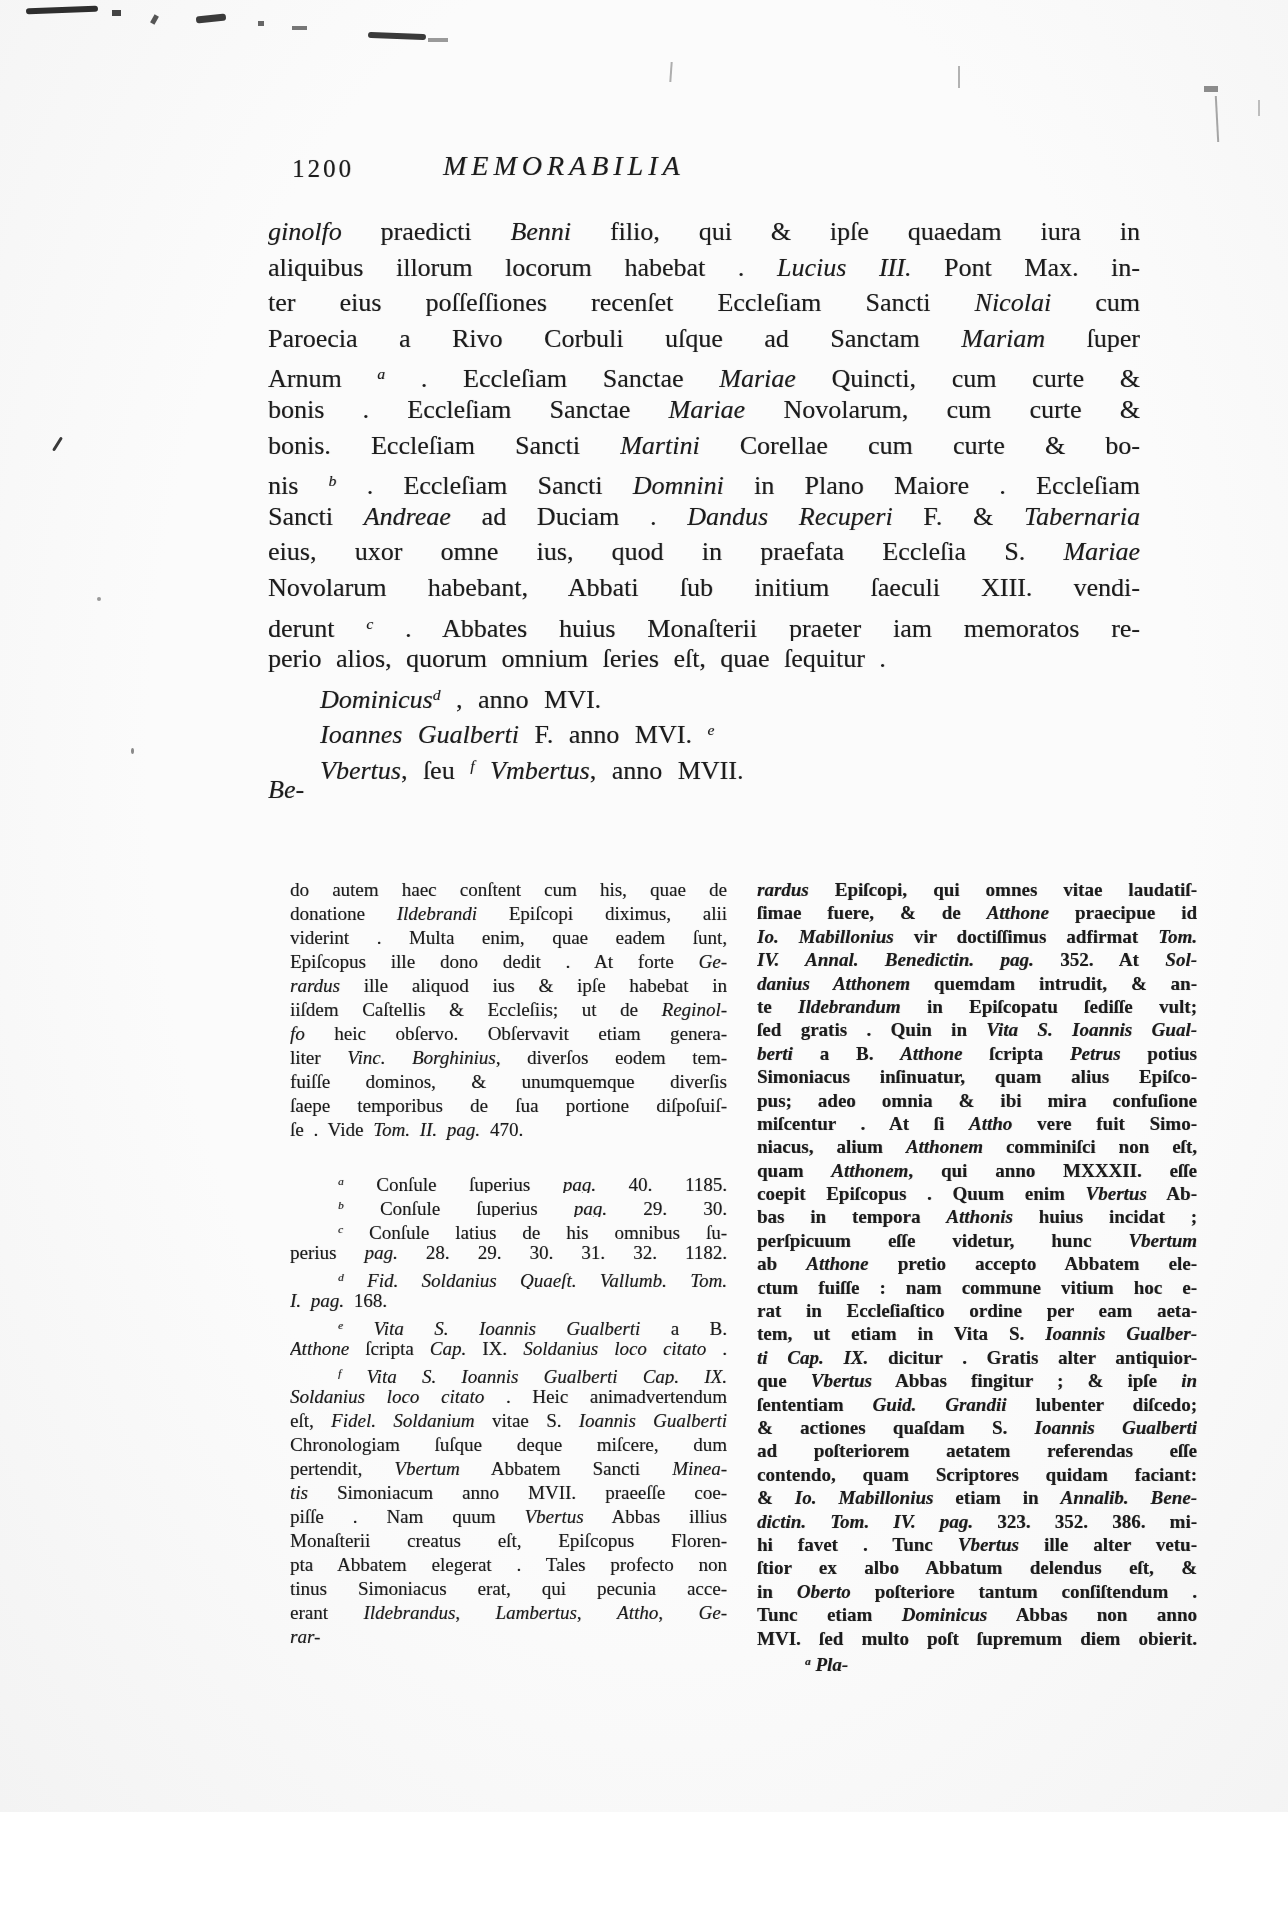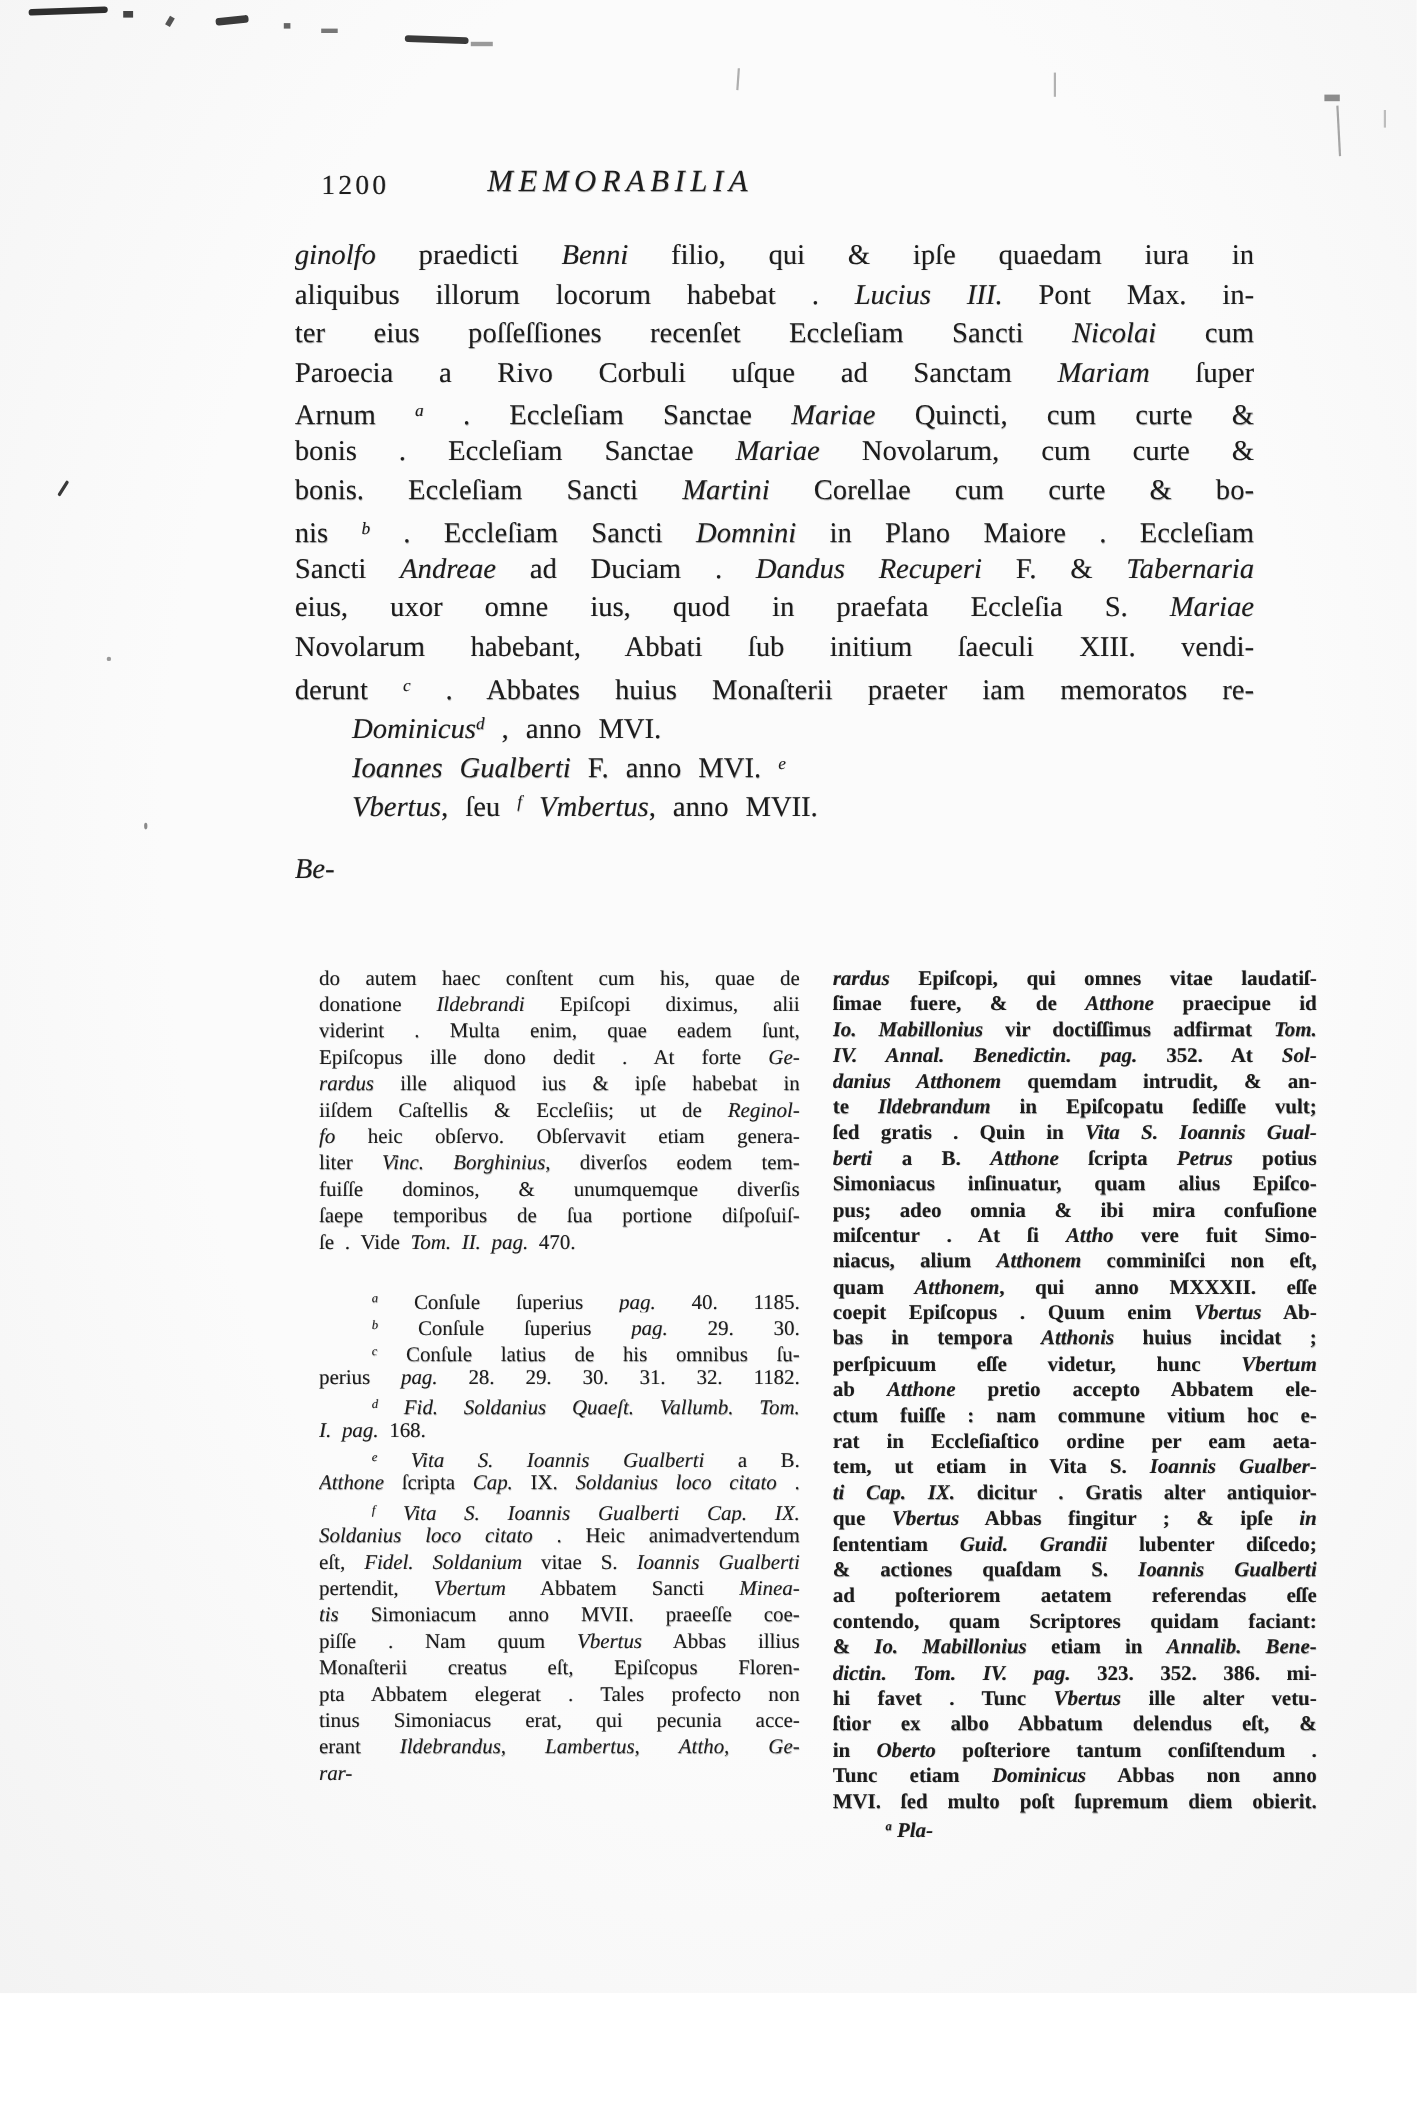--- a/index.html
+++ b/index.html
@@ -79,20 +79,21 @@
         <div class="tl">ter eius poſſeſſiones recenſet Eccleſiam Sancti <span class="it">Nicolai</span> cum</div>
         <div class="tl">Paroecia a Rivo Corbuli uſque ad Sanctam <span class="it">Mariam</span> ſuper</div>
         <div class="tl">Arnum <span class="sup">a</span> . Eccleſiam Sanctae <span class="it">Mariae</span> Quincti, cum curte &amp;</div>
         <div class="tl">bonis . Eccleſiam Sanctae <span class="it">Mariae</span> Novolarum, cum curte &amp;</div>
         <div class="tl">bonis. Eccleſiam Sancti <span class="it">Martini</span> Corellae cum curte &amp; bo-</div>
         <div class="tl">nis <span class="sup">b</span> . Eccleſiam Sancti <span class="it">Domnini</span> in Plano Maiore . Eccleſiam</div>
         <div class="tl">Sancti <span class="it">Andreae</span> ad Duciam . <span class="it">Dandus Recuperi</span> F. &amp; <span class="it">Tabernaria</span></div>
         <div class="tl">eius, uxor omne ius, quod in praefata Eccleſia S. <span class="it">Mariae</span></div>
         <div class="tl">Novolarum habebant, Abbati ſub initium ſaeculi XIII. vendi-</div>
         <div class="tl">derunt <span class="sup">c</span> . Abbates huius Monaſterii praeter iam memoratos re-</div>
+        <div class="tl noj">perio alios, quorum omnium ſeries eſt, quae ſequitur .</div>
       </div>
     <div class="list">
         <div class="tl"><span class="it">Dominicus</span><span class="sup">d</span> , anno MVI.</div>
         <div class="tl"><span class="it">Ioannes Gualberti</span> F. anno MVI. <span class="sup">e</span></div>
         <div class="tl"><span class="it">Vbertus</span>, ſeu <span class="sup">f</span> <span class="it">Vmbertus</span>, anno MVII.</div>
       </div>
   </div>
 
   <div class="cw cw-main soft">
       <div class="tl noj"><span class="it">Be-</span></div>
@@ -117,20 +118,21 @@
         <div class="tl ind"><span class="sup">b</span> Conſule ſuperius <span class="it">pag.</span> 29. 30.</div>
         <div class="tl ind"><span class="sup">c</span> Conſule latius de his omnibus ſu-</div>
         <div class="tl">perius <span class="it">pag.</span> 28. 29. 30. 31. 32. 1182.</div>
         <div class="tl ind"><span class="sup">d</span> <span class="it">Fid. Soldanius Quaeſt. Vallumb. Tom.</span></div>
         <div class="tl noj"><span class="it">I. pag.</span> 168.</div>
         <div class="tl ind"><span class="sup">e</span> <span class="it">Vita S. Ioannis Gualberti</span> a B.</div>
         <div class="tl"><span class="it">Atthone</span> ſcripta <span class="it">Cap.</span> IX. <span class="it">Soldanius loco citato</span> .</div>
         <div class="tl ind"><span class="sup">f</span> <span class="it">Vita S. Ioannis Gualberti Cap. IX.</span></div>
         <div class="tl"><span class="it">Soldanius loco citato</span> . Heic animadvertendum</div>
         <div class="tl">eſt, <span class="it">Fidel. Soldanium</span> vitae S. <span class="it">Ioannis Gualberti</span></div>
+        <div class="tl">Chronologiam ſuſque deque miſcere, dum</div>
         <div class="tl">pertendit, <span class="it">Vbertum</span> Abbatem Sancti <span class="it">Minea-</span></div>
         <div class="tl"><span class="it">tis</span> Simoniacum anno MVII. praeeſſe coe-</div>
         <div class="tl">piſſe . Nam quum <span class="it">Vbertus</span> Abbas illius</div>
         <div class="tl">Monaſterii creatus eſt, Epiſcopus Floren-</div>
         <div class="tl">pta Abbatem elegerat . Tales profecto non</div>
         <div class="tl">tinus Simoniacus erat, qui pecunia acce-</div>
         <div class="tl">erant <span class="it">Ildebrandus</span>, <span class="it">Lambertus</span>, <span class="it">Attho</span>, <span class="it">Ge-</span></div>
       </div>
     <div class="cw cw-line">
         <div class="tl noj"><span class="it">rar-</span></div>

